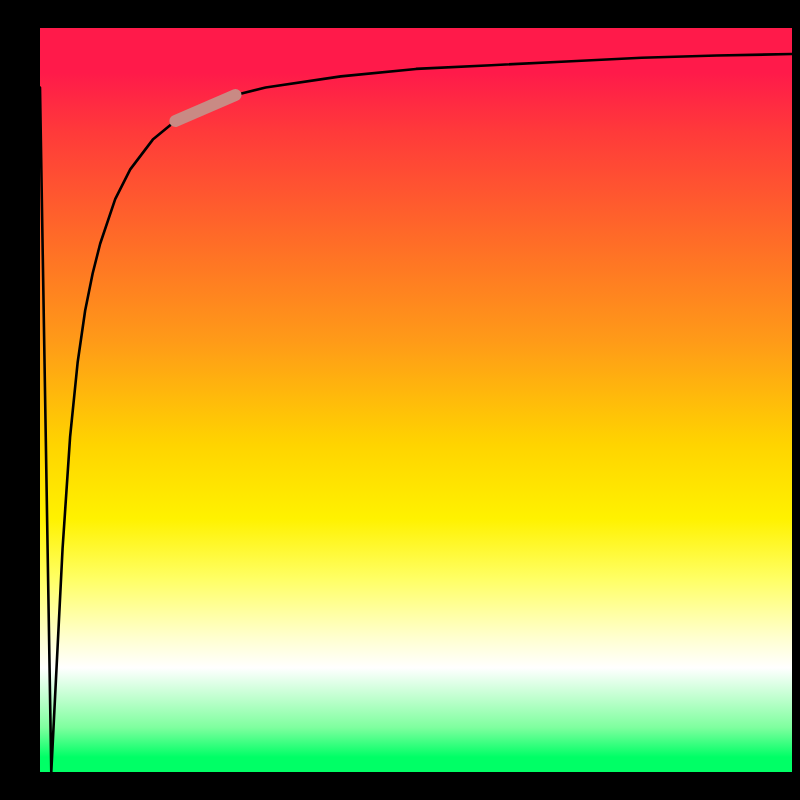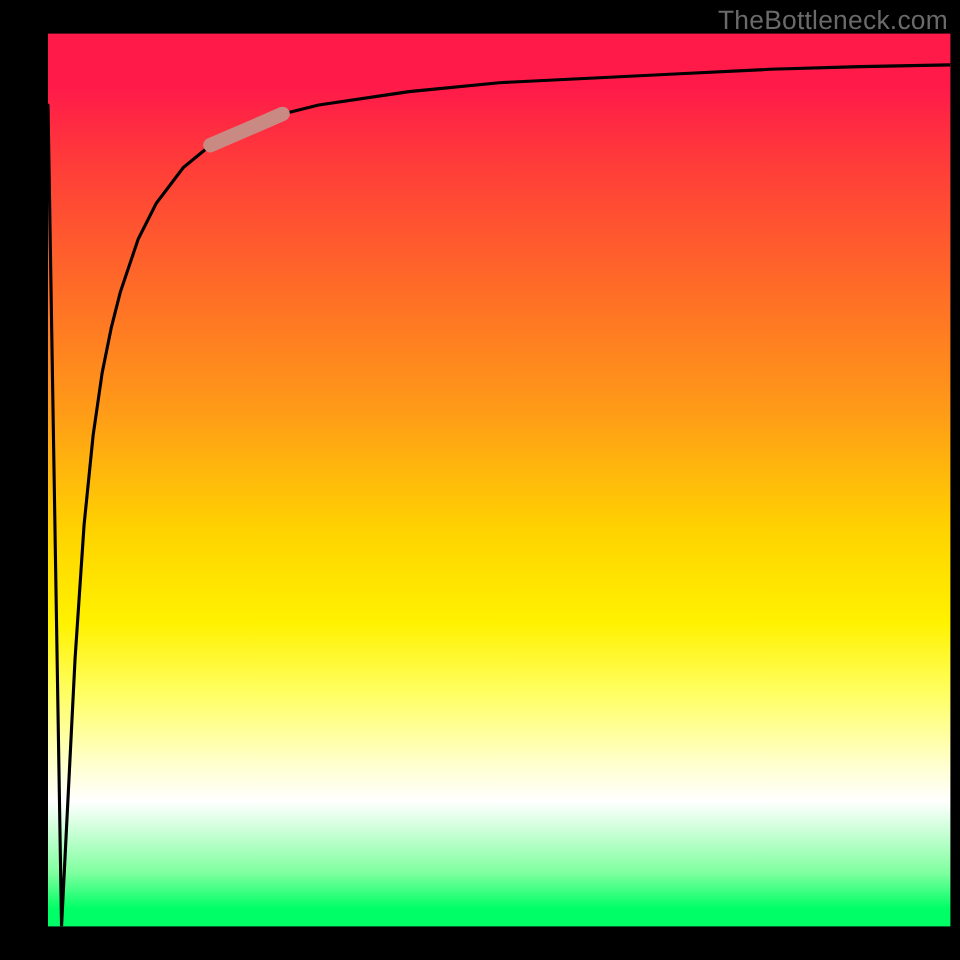--- a/index.html
+++ b/index.html
@@ -54,21 +54,20 @@
     top: 0;
     width: 100%;
     height: 100%;
     pointer-events: none;
   }
 </style>
 </head>
 <body>
 <div class="wrap">
 
-  <div class="attribution">TheBottleneck.com</div>
 
   <div class="plot-area">
     <svg class="curve" viewBox="0 0 752 744" preserveAspectRatio="none">
       <path id="main-curve" fill="none" stroke="#000000" stroke-width="2.6" stroke-linejoin="round" stroke-linecap="round" d="M0.00 59.52 L11.28 744.00 L22.56 520.80 L30.08 409.20 L37.60 334.80 L45.12 282.72 L52.64 245.52 L60.16 215.76 L75.20 171.12 L90.24 141.36 L112.80 111.60 L135.36 93.00 L165.44 78.12 L195.52 66.96 L225.60 59.52 L300.80 48.36 L376.00 40.92 L451.20 37.20 L526.40 33.48 L601.60 29.76 L676.80 27.53 L752.00 26.04"></path>
       <path id="highlight-seg" fill="none" stroke="#c98a84" stroke-width="12" stroke-linecap="round" d="M135.36 93.00 L195.52 66.96"></path>
     </svg>
   </div>
 
 </div>
 

